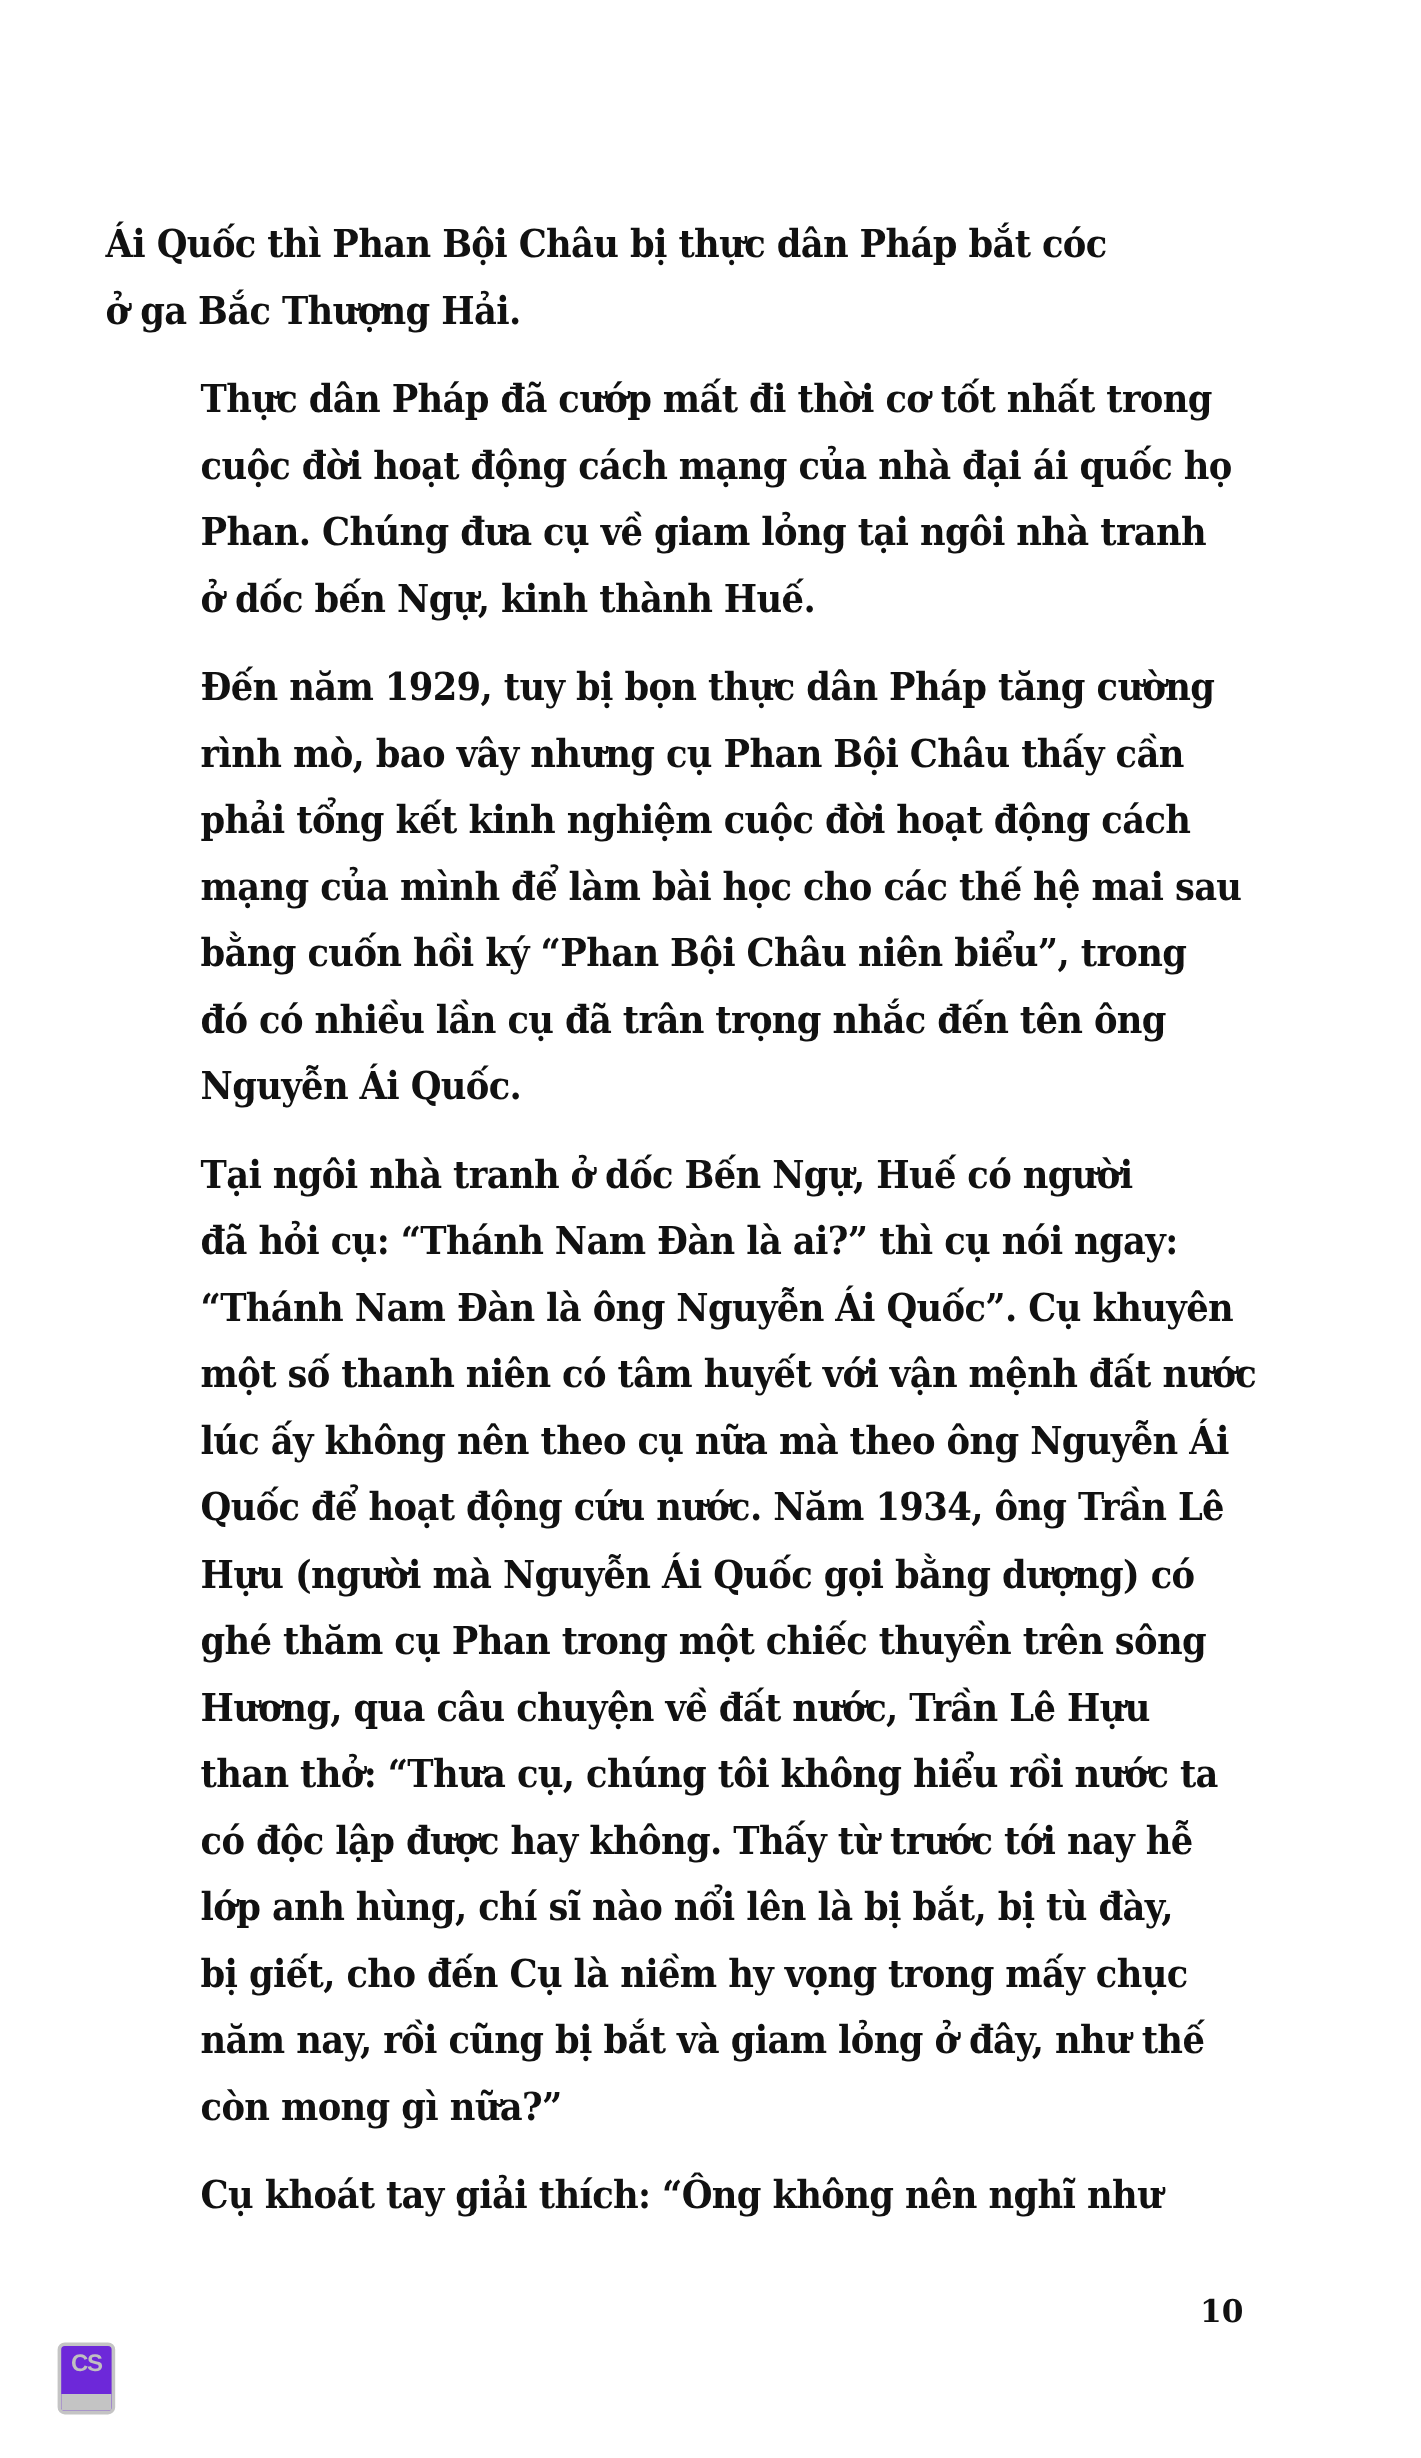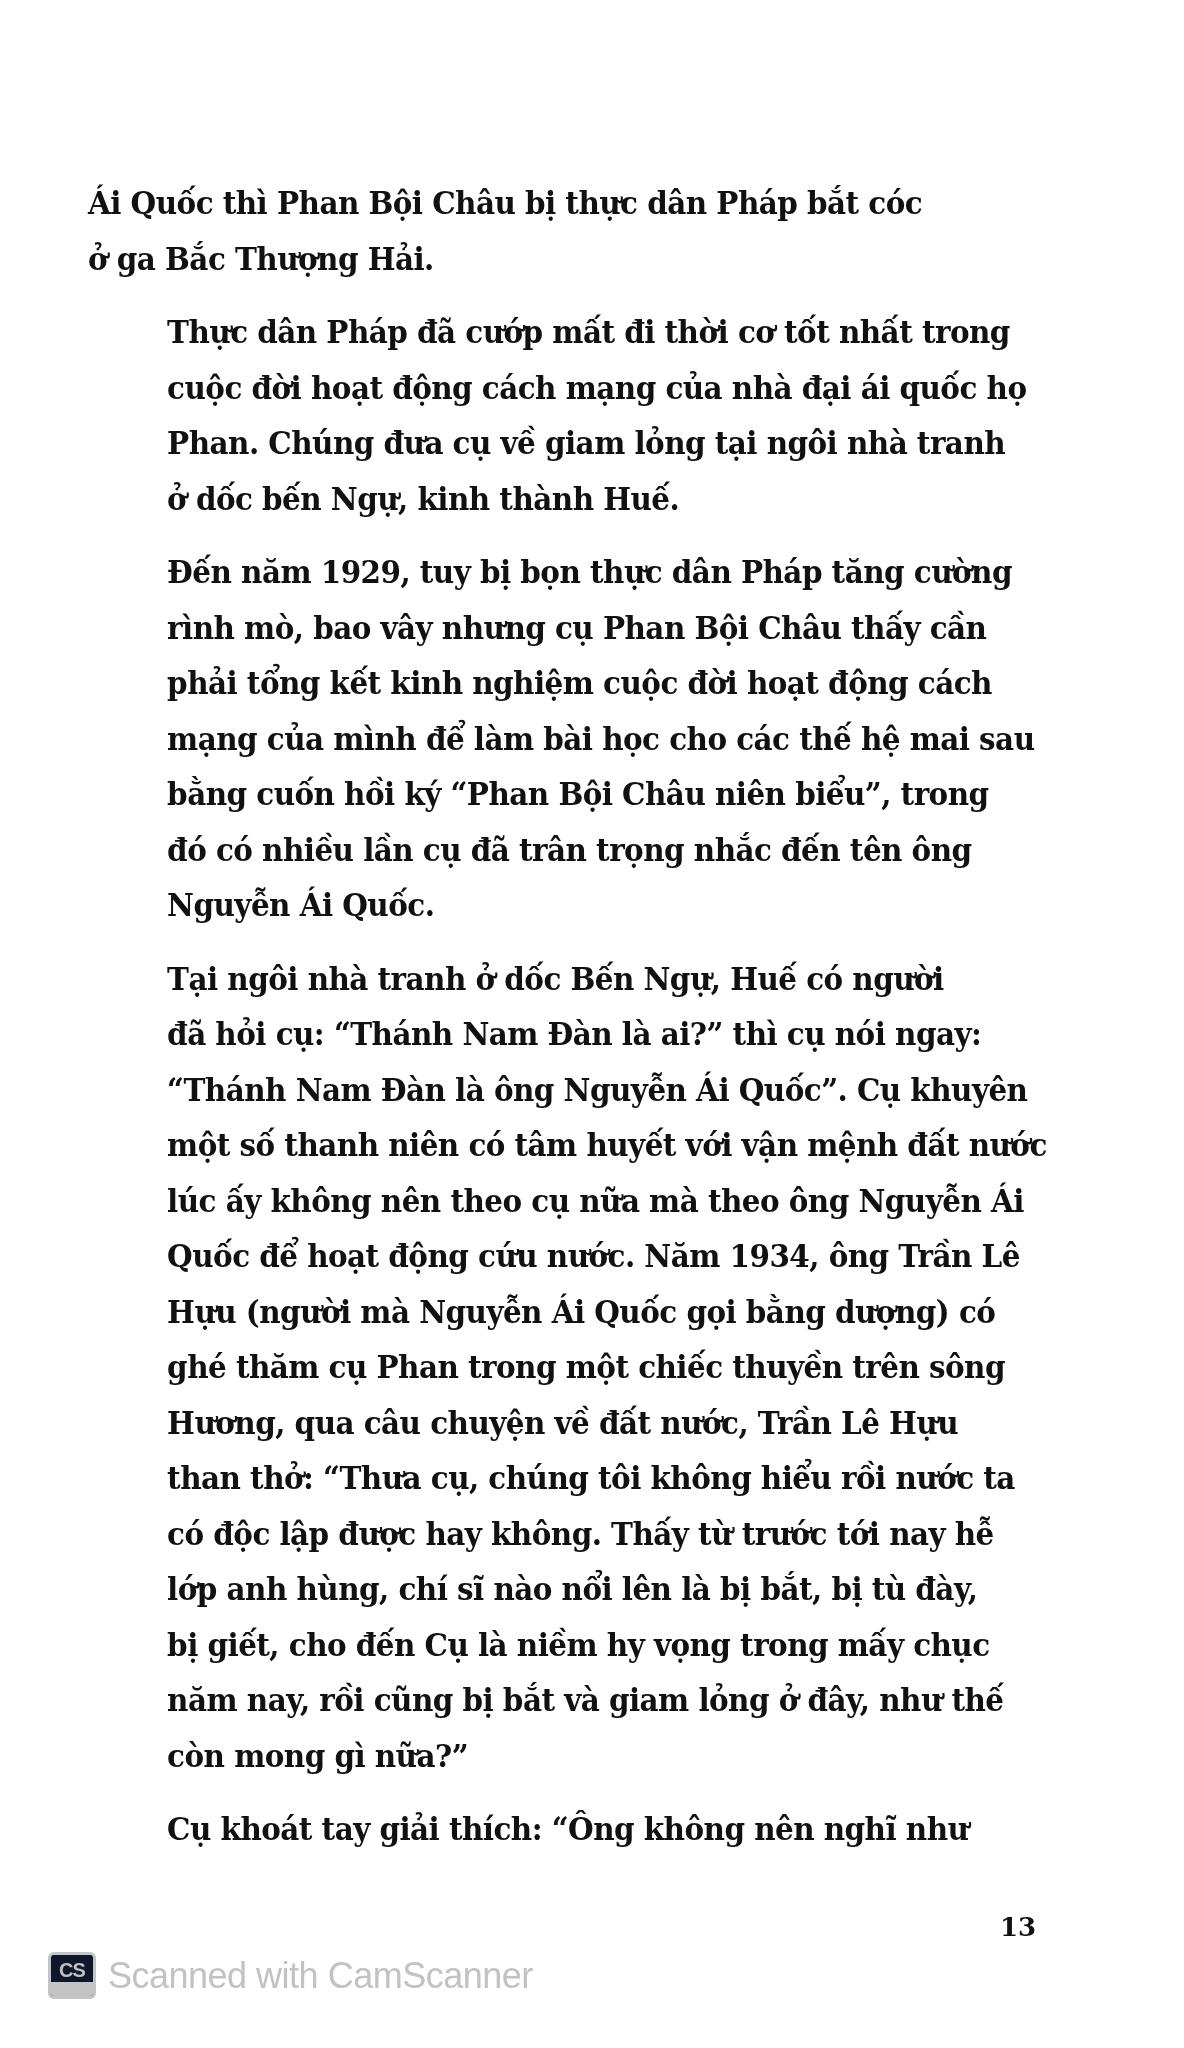--- a/index.html
+++ b/index.html
@@ -52,26 +52,26 @@
     .watermark {
       position: absolute;
       left: 48px;
       top: 1952px;
       display: flex;
       align-items: center;
       gap: 12px;
     }
     .cs-logo {
       width: 48px;
-      height: 47px;
+      height: 60px;
       border: 3px solid #c4c4c4;
       border-radius: 6px;
       box-sizing: border-box;
       position: relative;
-      background: #0f172a;
+      background: #6d28d9;
       overflow: hidden;
     }
     .cs-logo .cs-text {
       position: absolute;
       top: 4px;
       left: 0;
       width: 100%;
       text-align: center;
       font-family: "Liberation Sans", "DejaVu Sans", sans-serif;
       font-weight: 700;
@@ -138,21 +138,20 @@
     <span class="line">năm nay, rồi cũng bị bắt và giam lỏng ở đây, như thế</span>
     <span class="line">còn mong gì nữa?”</span>
   </p>
 
   <p class="para indent">
     <span class="line">Cụ khoát tay giải thích: “Ông không nên nghĩ như</span>
   </p>
 
 </div>
 
-<div class="page-number">13</div>
+<div class="page-number">10</div>
 
 <div class="watermark">
   <div class="cs-logo">
     <span class="cs-text">CS</span>
     <span class="cs-bar"></span>
   </div>
-  <span class="watermark-text">Scanned with CamScanner</span>
 </div>
 
 </body></html>

